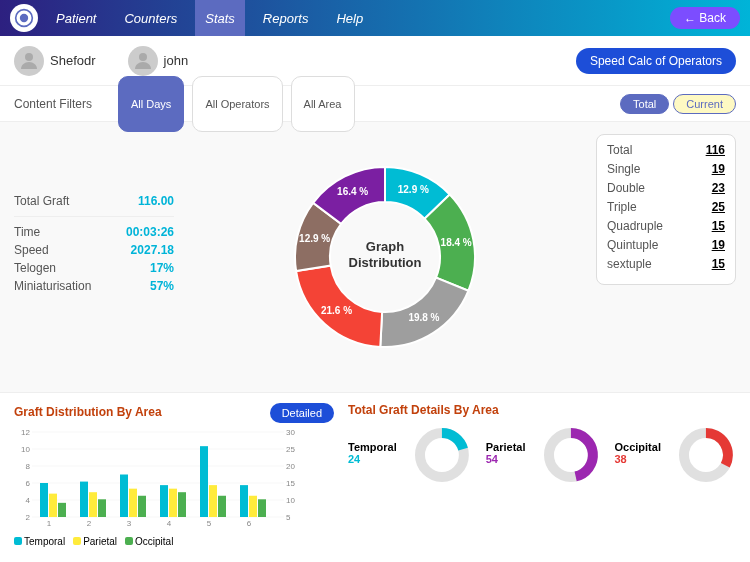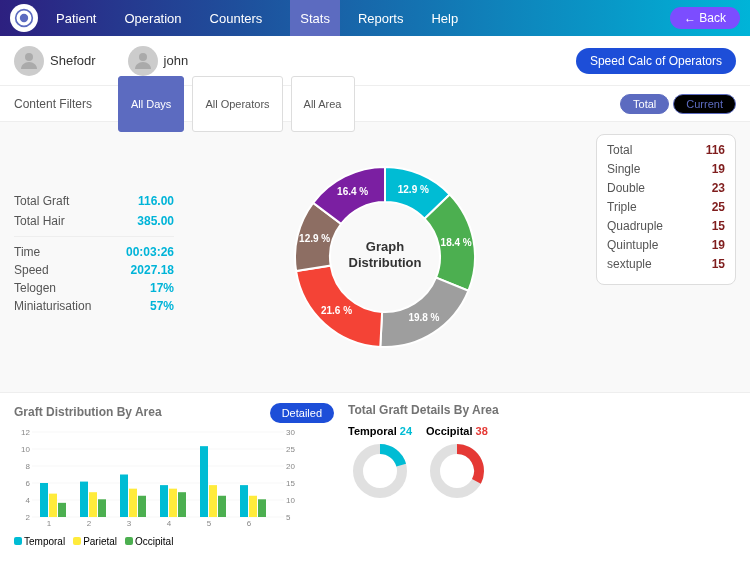--- a/index.html
+++ b/index.html
@@ -6,40 +6,40 @@
     body { font-family: Arial, sans-serif; background: #f5f5f5; width: 750px; height: 562px; overflow: hidden; font-size: 12px; }
 
     
     .navbar {
       display: flex; align-items: center;
       background: linear-gradient(to right, #2d2080, #00b4d8);
       height: 36px; padding: 0 10px; gap: 8px;
     }
     .nav-logo { width: 28px; height: 28px; border-radius: 50%; background: white; display: flex; align-items: center; justify-content: center; }
     .nav-logo svg { width: 20px; height: 20px; }
-    .nav-item { color: white; font-size: 13px; padding: 0 10px; cursor: pointer; height: 36px; display: flex; align-items: center; }
-    .nav-item.active { background: #5c6bc0; margin-left: 10px; }
+    .nav-item { color: white; font-size: 13px; padding: 0 10px; cursor: pointer; height: 36px; display: flex; align-items: center; font-style: italic; }
+    .nav-item.active { background: #5c6bc0; }
     .nav-back { margin-left: auto; background: #7c4dff; color: white; border: none; border-radius: 14px; padding: 4px 14px; cursor: pointer; font-size: 12px; display: flex; align-items: center; gap: 4px; }
 
     
     .header { display: flex; align-items: center; background: white; padding: 8px 14px; border-bottom: 1px solid #eee; height: 50px; }
     .user-info { display: flex; align-items: center; gap: 6px; }
     .avatar { width: 30px; height: 30px; border-radius: 50%; background: #ccc; overflow: hidden; display: flex; align-items: center; justify-content: center; }
     .avatar svg { width: 24px; height: 24px; }
     .username { font-size: 13px; color: #333; }
     .sep { margin: 0 16px; color: #ccc; }
     .speed-btn { margin-left: auto; background: #1d4ed8; color: white; border: none; border-radius: 14px; padding: 6px 14px; font-size: 12px; cursor: pointer; }
 
     
     .filters { display: flex; align-items: center; background: white; padding: 6px 14px; border-bottom: 1px solid #eee; height: 36px; gap: 8px; }
     .filter-label { font-size: 12px; color: #555; margin-right: 18px; }
-    .filter-btn { border: 1px solid #ddd; border-radius: 3px; padding: 21px 12px; font-size: 11px; cursor: pointer; background: white; color: #555; }
+    .filter-btn { border: 1px solid #ddd; border-radius: 10px; padding: 21px 12px; font-size: 11px; cursor: pointer; background: white; color: #555; }
     .filter-btn.active { background: #5c6bc0; color: white; border-color: #5c6bc0; }
     .filter-right { margin-left: auto; display: flex; gap: 4px; }
-    .toggle-btn { border: 1px solid #5c6bc0; border-radius: 14px; padding: 3px 12px; font-size: 11px; cursor: pointer; background: #000000; color: #5c6bc0; }
+    .toggle-btn { border: 1px solid #5c6bc0; border-radius: 14px; padding: 3px 12px; font-size: 11px; cursor: pointer; background: #fef9c3; color: #5c6bc0; }
     .toggle-btn.active { background: #5c6bc0; color: white; }
 
     
     .main { display: flex; gap: 0; padding: 12px 14px; background: #f9f9f9; height: 270px; }
 
     
     .left-stats { width: 160px; padding-top: 60px; flex-shrink: 0; }
     .stat-row { display: flex; justify-content: space-between; margin-bottom: 6px; font-size: 12px; gap: 32px; }
     .stat-label { color: #555; }
     .stat-value { color: #00b4d8; font-weight: bold; }
@@ -47,50 +47,49 @@
     .stat-row2 { display: flex; justify-content: space-between; margin-bottom: 4px; font-size: 12px; }
 
     
     .chart-area { flex: 1; display: flex; justify-content: center; align-items: center; position: relative; }
 
     
     .right-legend { width: 140px; flex-shrink: 0; }
     .legend-box { border: 1px solid #ddd; border-radius: 8px; background: white; padding: 8px 10px; }
     .legend-row { display: flex; justify-content: space-between; margin-bottom: 5px; font-size: 12px; }
     .legend-label { color: #555; }
-    .legend-value { color: #7f1d1d; font-weight: bold; }
+    .legend-value { color: #000000; font-weight: bold; text-decoration: underline; }
 
     
     .bottom { display: flex; padding: 10px 14px; gap: 14px; height: 200px; background: white; border-top: 1px solid #eee; }
     .bottom-left { width: 320px; flex-shrink: 0; }
-    .bottom-title { font-size: 12px; font-weight: bold; color: #737373; margin-bottom: 2px; }
+    .bottom-title { font-size: 12px; font-weight: bold; color: #c2410c; margin-bottom: 2px; }
     .detailed-btn { background: #1d4ed8; color: white; border: none; border-radius: 14px; padding: 4px 12px; font-size: 11px; cursor: pointer; display: block; margin: 0 auto 6px; }
     .bottom-right { flex: 1; }
     .area-donut-row { display: flex; gap: 14px; margin-top: 8px; }
-    .area-item { display: flex; flex-direction: column; align-items: center; }
+    .area-item { display: flex; align-items: center; }
     .area-label { font-size: 11px; margin-bottom: 4px; }
     .area-label span { font-weight: bold; }
     .area-label .cyan { color: #00b4d8; }
     .area-label .purple { color: #9c27b0; }
     .area-label .red { color: #e53935; }
     .chart-legend { display: flex; gap: 8px; margin-top: 4px; font-size: 10px; }
     .legend-dot { width: 8px; height: 8px; border-radius: 2px; display: inline-block; margin-right: 2px; }
   </style>
 </head>
 <body>
 
 <nav class="navbar">
   <div class="nav-logo">
     <svg viewBox="0 0 24 24" fill="none">
         <circle cx="12" cy="12" r="10" stroke="#5c6bc0" stroke-width="2"></circle>
         <circle cx="12" cy="12" r="5" fill="#5c6bc0"></circle>
       </svg>
   </div>
   <span class="nav-item">Patient</span>
-  <span class="nav-item">Operation</span>
   <span class="nav-item">Counters</span>
   <span class="nav-item active">Stats</span>
   <span class="nav-item">Reports</span>
   <span class="nav-item">Help</span>
   <button class="nav-back">← Back</button>
 </nav>
 
 <div class="header">
   <div class="user-info">
     <div class="avatar">
@@ -124,24 +123,20 @@
     <button class="toggle-btn">Current</button>
   </div>
 </div>
 
 <div class="main">
 
   <div class="left-stats">
     <div class="stat-row">
       <span class="stat-label">Total Graft</span>
       <span class="stat-value">116.00</span>
-    </div>
-    <div class="stat-row">
-      <span class="stat-label">Total Hair</span>
-      <span class="stat-value">385.00</span>
     </div>
     <hr class="stat-divider">
     <div class="stat-row2">
       <span class="stat-label">Time</span>
       <span class="stat-value">00:03:26</span>
     </div>
     <div class="stat-row2">
       <span class="stat-label">Speed</span>
       <span class="stat-value">2027.18</span>
     </div>
@@ -275,20 +270,29 @@
       <div class="area-label">
         <span>Temporal </span><span class="cyan" style="color:#00bcd4;font-weight:bold;">24</span>
       </div>
       <svg width="60" height="60" viewBox="0 0 60 60">
         <circle cx="30" cy="30" r="22" fill="none" stroke="#e0e0e0" stroke-width="10"></circle>
       <path d="M30,8 A22,22 0 0,1 51.19809983542291,24.114376552357143" fill="none" stroke="#00bcd4" stroke-width="10"></path>
           </svg>
     </div>
         <div class="area-item">
       <div class="area-label">
+        <span>Parietal </span><span class="purple" style="color:#9c27b0;font-weight:bold;">54</span>
+      </div>
+      <svg width="60" height="60" viewBox="0 0 60 60">
+        <circle cx="30" cy="30" r="22" fill="none" stroke="#e0e0e0" stroke-width="10"></circle>
+      <path d="M30,8 A22,22 0 0,1 34.729349684642536,51.485652225621905" fill="none" stroke="#9c27b0" stroke-width="10"></path>
+          </svg>
+    </div>
+        <div class="area-item">
+      <div class="area-label">
         <span>Occipital </span><span class="red" style="color:#e53935;font-weight:bold;">38</span>
       </div>
       <svg width="60" height="60" viewBox="0 0 60 60">
         <circle cx="30" cy="30" r="22" fill="none" stroke="#e0e0e0" stroke-width="10"></circle>
       <path d="M30,8 A22,22 0 0,1 49.437264977812504,40.30498569539538" fill="none" stroke="#e53935" stroke-width="10"></path>
           </svg>
     </div>
       </div>
   </div>
 </div>

